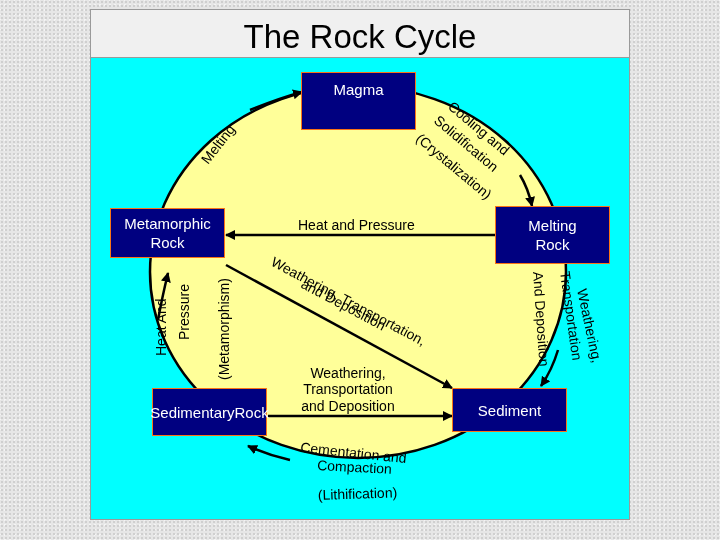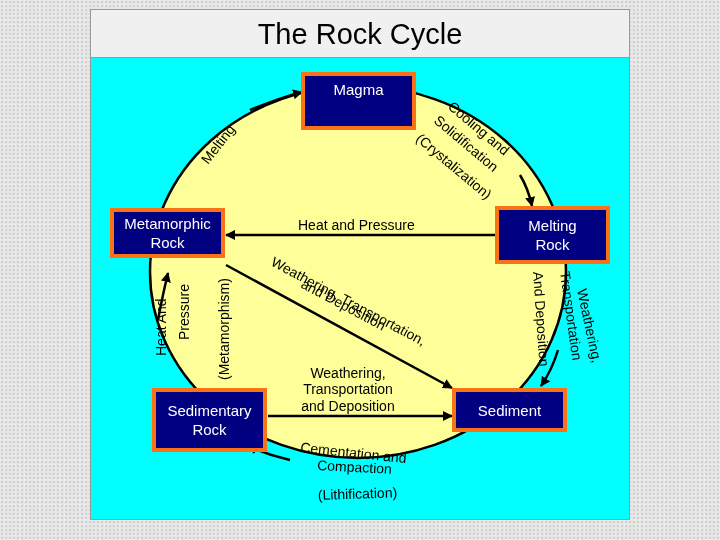--- a/index.html
+++ b/index.html
@@ -3,23 +3,23 @@
 <meta charset="utf-8">
 <style>
   html,body{margin:0;padding:0;}
   body{width:720px;height:540px;position:relative;overflow:hidden;
     background:#e6e6e6;
     background-image:radial-gradient(#cfcfcf 1px, transparent 1px),radial-gradient(#f4f4f4 1px, transparent 1px);
     background-size:4px 4px,5px 5px;background-position:0 0,2px 2px;
     font-family:"Liberation Sans", sans-serif;}
   .frame{position:absolute;left:90px;top:9px;width:540px;height:511px;border:1px solid #9a9a9a;box-sizing:border-box;background:#00ffff;}
   .titlebar{position:absolute;left:0;top:0;width:100%;height:48px;background:#f0f0f0;border-bottom:1px solid #9a9a9a;box-sizing:border-box;}
-  .title{position:absolute;left:0;width:100%;top:8px;text-align:center;font-size:29px;color:#000;}
+  .title{position:absolute;left:0;width:100%;top:8px;text-align:center;font-size:33px;color:#000;}
   svg{position:absolute;left:0;top:0;}
-  .box{position:absolute;background:#000080;color:#fff;font-size:15px;text-align:center;display:flex;align-items:center;justify-content:center;line-height:19px;border:4px solid #f97316;box-sizing:border-box;}
+  .box{position:absolute;background:#000080;color:#fff;font-size:15px;text-align:center;display:flex;align-items:center;justify-content:center;line-height:19px;border:1px solid #f97316;box-sizing:border-box;}
   .lbl{font-family:"Liberation Sans", sans-serif;font-size:14px;fill:#000;}
 </style>
 </head>
 <body>
 
 <div class="frame">
   <div class="titlebar">
     <div class="title">The Rock Cycle</div>
   </div>
 </div>
@@ -73,19 +73,19 @@
   <span style="margin-top:-24px">Magma</span>
 </div>
 <div class="box" style="left:495px;top:206px;width:115px;height:58px;flex-direction:column;">
   <span>Melting</span>
   <span>Rock</span>
 </div>
 <div class="box" style="left:110px;top:208px;width:115px;height:50px;flex-direction:column;">
   <span>Metamorphic</span>
   <span>Rock</span>
 </div>
-<div class="box" style="left:152px;top:388px;width:115px;height:64px;flex-direction:column;">
+<div class="box" style="left:152px;top:388px;width:115px;height:48px;flex-direction:row;">
   <span>Sedimentary</span>
   <span>Rock</span>
 </div>
 <div class="box" style="left:452px;top:388px;width:115px;height:44px;">
   <span>Sediment</span>
 </div>
 
 </body></html>

